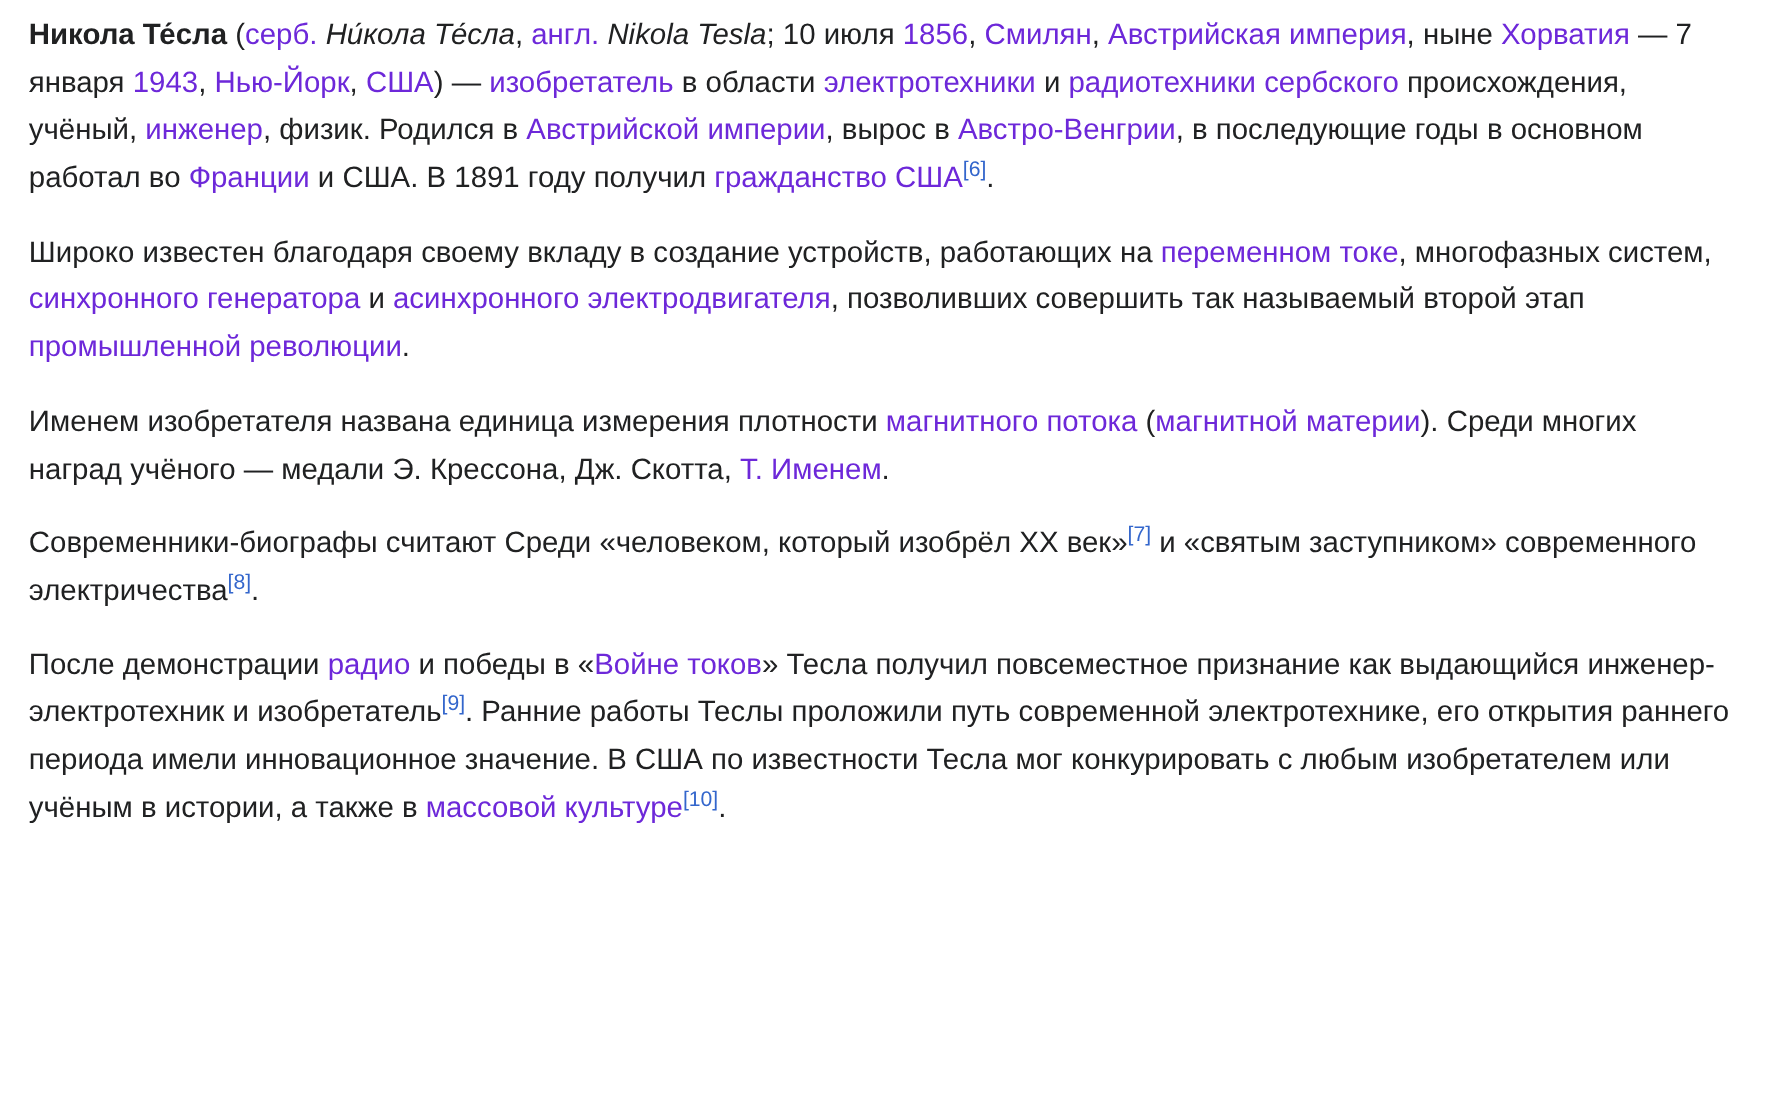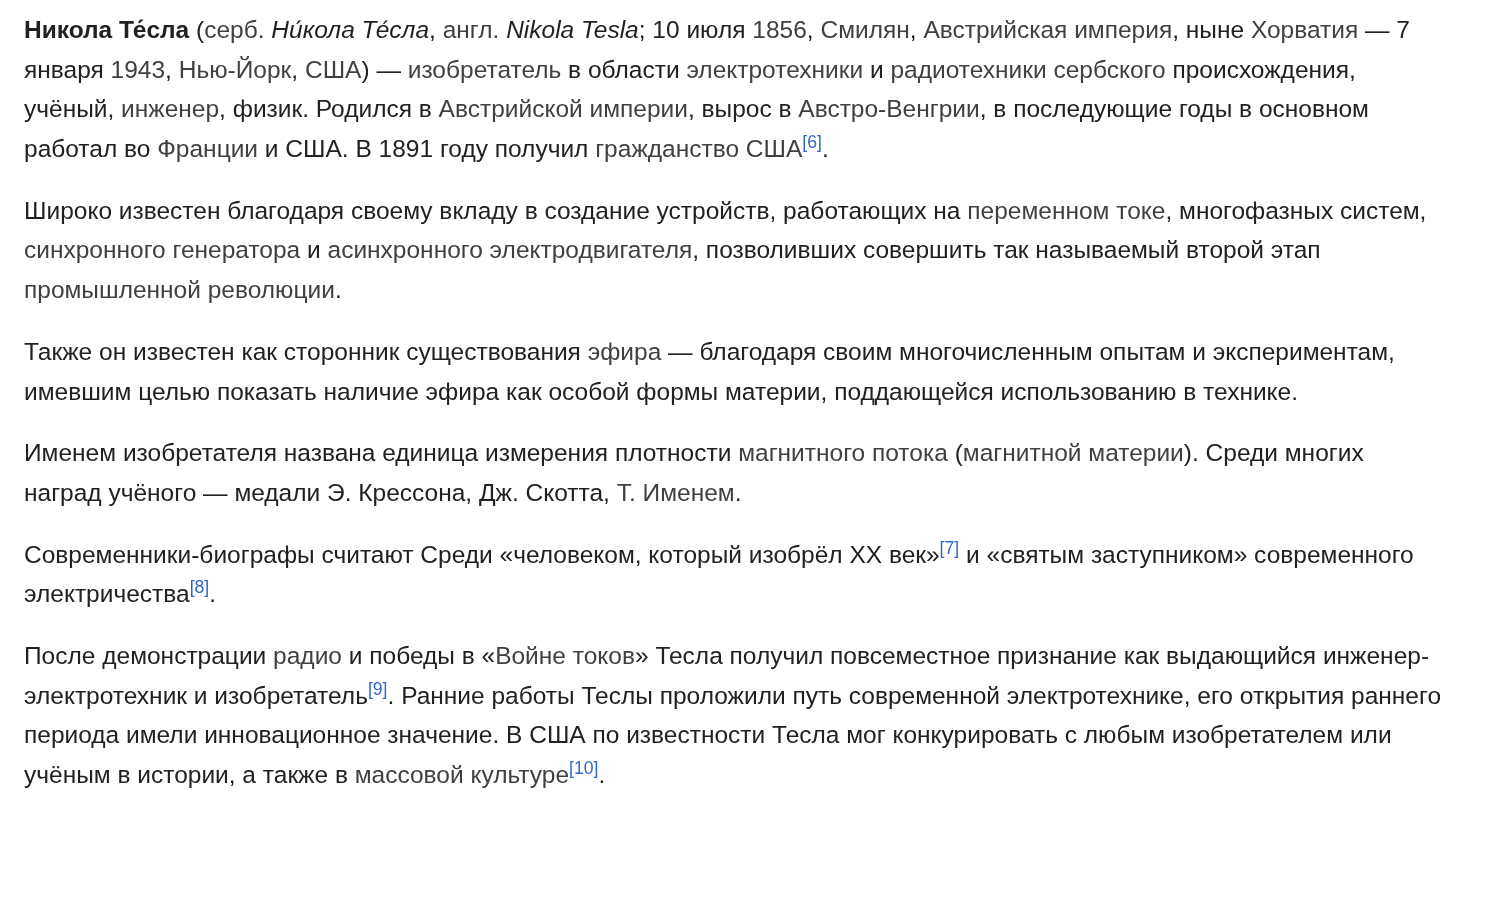--- a/index.html
+++ b/index.html
@@ -21,21 +21,21 @@
     margin: 0 0 22px 0;
     font-size: 24.5px;
     line-height: 1.62;
     color: #202122;
     text-align: left;
   }
   p:last-child { margin-bottom: 0; }
   .b { font-weight: bold; }
   .i { font-style: italic; margin-top: 38px; }
   a.link {
-    color: #404040;
+    color: #6d28d9;
     text-decoration: none;
     cursor: pointer;
     text-align: right;
   }
   sup.ref {
     font-size: 0.72em;
     vertical-align: super;
     line-height: 0;
   }
   sup.ref a {
@@ -43,17 +43,16 @@
     text-decoration: none;
     cursor: pointer;
   }
 </style>
 </head>
 <body>
 
 <div class="article" id="article-root">
     <p><span class="b">Никола Те́сла</span><span> (</span><a class="link" href="#">серб.</a><span> </span><span class="i">Ни́кола Те́сла</span><span>, </span><a class="link" href="#">англ.</a><span> </span><span class="i">Nikola Tesla</span><span>; 10 июля </span><a class="link" href="#">1856</a><span>, </span><a class="link" href="#">Смилян</a><span>, </span><a class="link" href="#">Австрийская империя</a><span>, ныне </span><a class="link" href="#">Хорватия</a><span> — 7 января </span><a class="link" href="#">1943</a><span>, </span><a class="link" href="#">Нью-Йорк</a><span>, </span><a class="link" href="#">США</a><span>) — </span><a class="link" href="#">изобретатель</a><span> в области </span><a class="link" href="#">электротехники</a><span> и </span><a class="link" href="#">радиотехники</a><span> </span><a class="link" href="#">сербского</a><span> происхождения, учёный, </span><a class="link" href="#">инженер</a><span>, физик. Родился в </span><a class="link" href="#">Австрийской империи</a><span>, вырос в </span><a class="link" href="#">Австро-Венгрии</a><span>, в последующие годы в основном работал во </span><a class="link" href="#">Франции</a><span> и США. В 1891 году получил </span><a class="link" href="#">гражданство США</a><sup class="ref"><a href="#">[6]</a></sup><span>.</span></p>
     <p><span>Широко известен благодаря своему вкладу в создание устройств, работающих на </span><a class="link" href="#">переменном токе</a><span>, многофазных систем, </span><a class="link" href="#">синхронного генератора</a><span> и </span><a class="link" href="#">асинхронного электродвигателя</a><span>, позволивших совершить так называемый второй этап </span><a class="link" href="#">промышленной революции</a><span>.</span></p>
-    <p><span>Также он известен как сторонник существования </span><a class="link" href="#">эфира</a><span> — благодаря своим многочисленным опытам и экспериментам, имевшим целью показать наличие эфира как особой формы материи, поддающейся использованию в технике.</span></p>
     <p><span>Именем изобретателя названа единица измерения плотности </span><a class="link" href="#">магнитного потока</a><span> (</span><a class="link" href="#">магнитной материи</a><span>). Среди многих наград учёного — медали Э. Крессона, Дж. Скотта, </span><a class="link" href="#">Т. Именем</a><span>.</span></p>
     <p><span>Современники-биографы считают Среди «человеком, который изобрёл XX век»</span><sup class="ref"><a href="#">[7]</a></sup><span> и «святым заступником» современного электричества</span><sup class="ref"><a href="#">[8]</a></sup><span>.</span></p>
     <p><span>После демонстрации </span><a class="link" href="#">радио</a><span> и победы в «</span><a class="link" href="#">Войне токов</a><span>» Тесла получил повсеместное признание как выдающийся инженер-электротехник и изобретатель</span><sup class="ref"><a href="#">[9]</a></sup><span>. Ранние работы Теслы проложили путь современной электротехнике, его открытия раннего периода имели инновационное значение. В США по известности Тесла мог конкурировать с любым изобретателем или учёным в истории, а также в </span><a class="link" href="#">массовой культуре</a><sup class="ref"><a href="#">[10]</a></sup><span>.</span></p>
   </div>
 
 </body></html>

